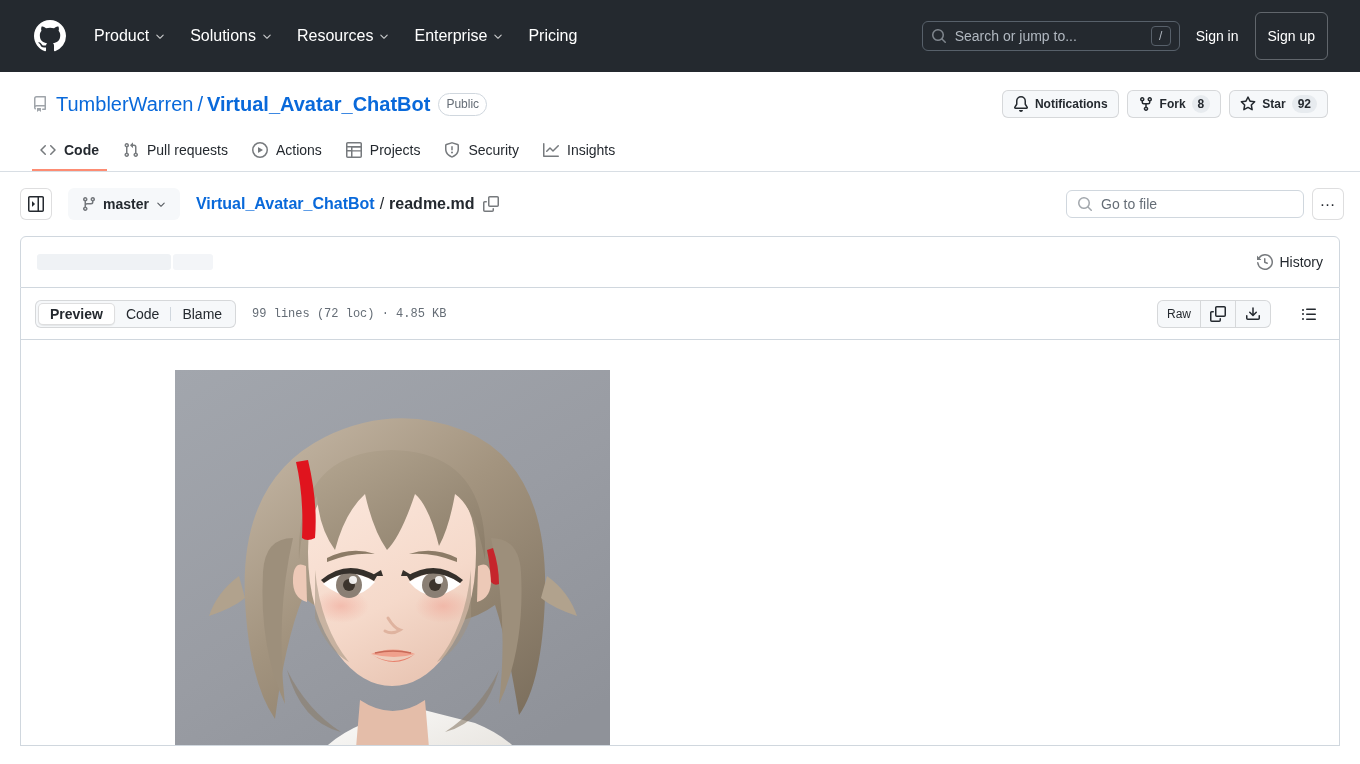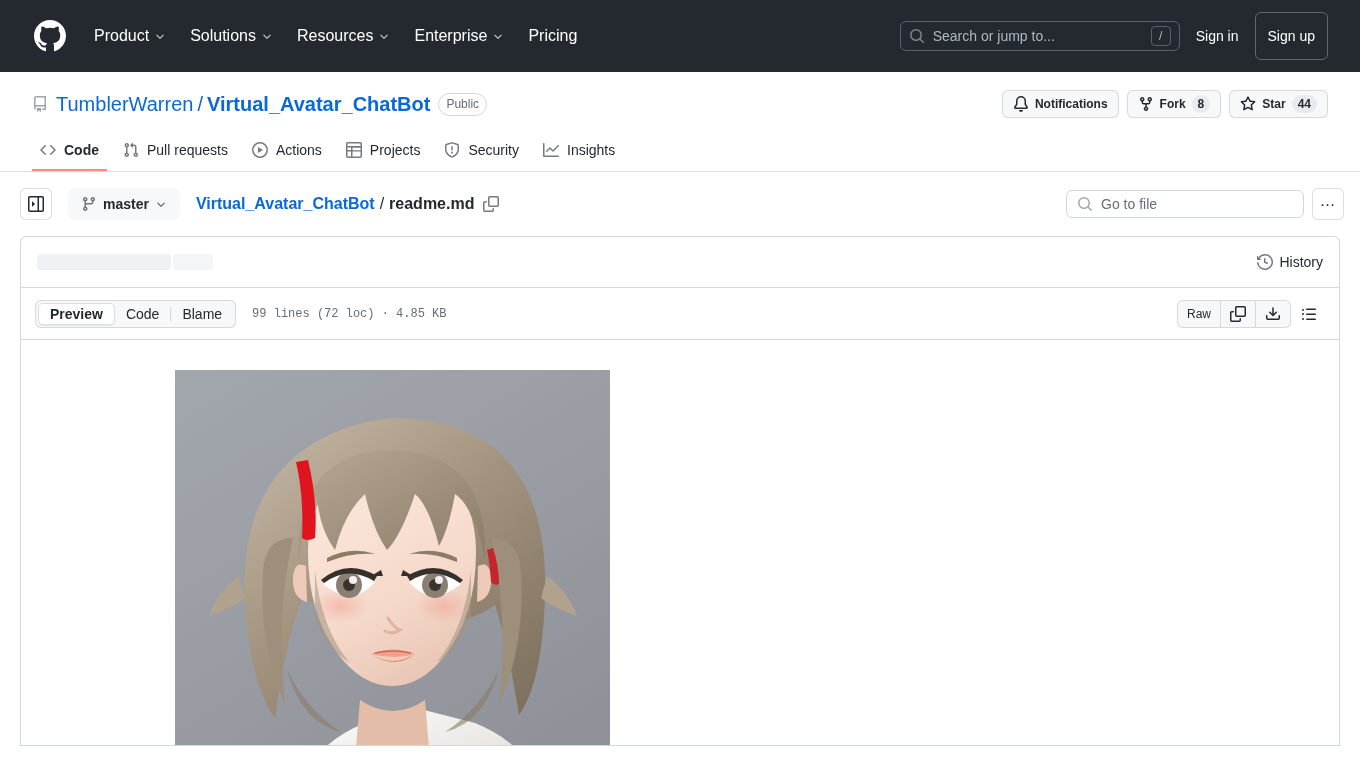--- a/index.html
+++ b/index.html
@@ -31,21 +31,21 @@
     padding: 8px 12px;
     cursor: pointer;
     white-space: nowrap;
   }
   .caret { display: inline-block; width: 12px; height: 12px; opacity: .75; }
   .gh-header-right {
     margin-left: auto;
     display: flex; align-items: center; gap: 16px;
   }
   .search-box {
-    width: 280px; height: 30px;
+    width: 258px; height: 30px;
     background: transparent;
     border: 1px solid #57606a;
     border-radius: 6px;
     display: flex; align-items: center;
     padding: 0 8px;
     gap: 8px;
     cursor: text;
   }
   .search-box .s-icon { width: 16px; height: 16px; opacity: .65; flex: 0 0 auto; }
   .search-placeholder { color: #b1b8c0; font-size: 14px; flex: 1; }
@@ -225,21 +225,21 @@
     background: #ffffff; font-weight: bold;
     box-shadow: 0 1px 1px rgba(31,35,40,0.08);
     border: 1px solid rgba(31,35,40,0.15);
     line-height: 20px;
   }
   .seg-div { width: 1px; height: 14px; background: #d0d7de; }
   .file-meta {
     margin-left: 16px;
     font-size: 12px; color: #656d76;
   }
-  .file-toolbar-right { margin-left: auto; display: flex; align-items: center; gap: 4px; }
+  .file-toolbar-right { margin-left: auto; display: flex; align-items: center; gap: 24px; }
   .btn-group {
     display: inline-flex; align-items: center;
     border: 1px solid rgba(31,35,40,0.15);
     border-radius: 6px;
     background: #f6f8fa;
     height: 28px;
     overflow: hidden;
   }
   .bg-item {
     display: flex; align-items: center; justify-content: center;
@@ -346,21 +346,21 @@
             <path d="M5 5.372v.878c0 .414.336.75.75.75h4.5a.75.75 0 0 0 .75-.75v-.878a2.25 2.25 0 1 1 1.5 0v.878a2.25 2.25 0 0 1-2.25 2.25h-1.5v2.128a2.251 2.251 0 1 1-1.5 0V8.5h-1.5A2.25 2.25 0 0 1 3.5 6.25v-.878a2.25 2.25 0 1 1 1.5 0ZM5 3.25a.75.75 0 1 0-1.5 0 .75.75 0 0 0 1.5 0Zm6.75.75a.75.75 0 1 0 0-1.5.75.75 0 0 0 0 1.5Zm-3 8.75a.75.75 0 1 0-1.5 0 .75.75 0 0 0 1.5 0Z"></path>
           </svg>
         <span>Fork</span>
         <span class="count">8</span>
       </div>
       <div class="btn">
         <svg viewBox="0 0 16 16" fill="#24292f">
             <path d="M8 .25a.75.75 0 0 1 .673.418l1.882 3.815 4.21.612a.75.75 0 0 1 .416 1.279l-3.046 2.97.719 4.192a.751.751 0 0 1-1.088.791L8 12.347l-3.766 1.98a.75.75 0 0 1-1.088-.79l.72-4.194L.818 6.374a.75.75 0 0 1 .416-1.28l4.21-.611L7.327.668A.75.75 0 0 1 8 .25Zm0 2.445L6.615 5.5a.75.75 0 0 1-.564.41l-3.097.45 2.24 2.184a.75.75 0 0 1 .216.664l-.528 3.084 2.769-1.456a.75.75 0 0 1 .698 0l2.77 1.456-.53-3.084a.75.75 0 0 1 .216-.664l2.24-2.183-3.096-.45a.75.75 0 0 1-.564-.41L8 2.694Z"></path>
           </svg>
         <span>Star</span>
-        <span class="count">44</span>
+        <span class="count">92</span>
       </div>
     </div>
   </div>
 
   <div class="repo-tabs">
     <div class="repo-tab active">
       <svg viewBox="0 0 16 16" fill="#24292f">
           <path d="m11.28 3.22 4.25 4.25a.75.75 0 0 1 0 1.06l-4.25 4.25a.749.749 0 0 1-1.275-.326.749.749 0 0 1 .215-.734L13.94 8l-3.72-3.72a.749.749 0 0 1 .326-1.275.749.749 0 0 1 .734.215Zm-6.56 0a.751.751 0 0 1 1.042.018.751.751 0 0 1 .018 1.042L2.06 8l3.72 3.72a.749.749 0 0 1-.326 1.275.749.749 0 0 1-.734-.215L.47 8.53a.75.75 0 0 1 0-1.06Z"></path>
         </svg>
       <span>Code</span>

